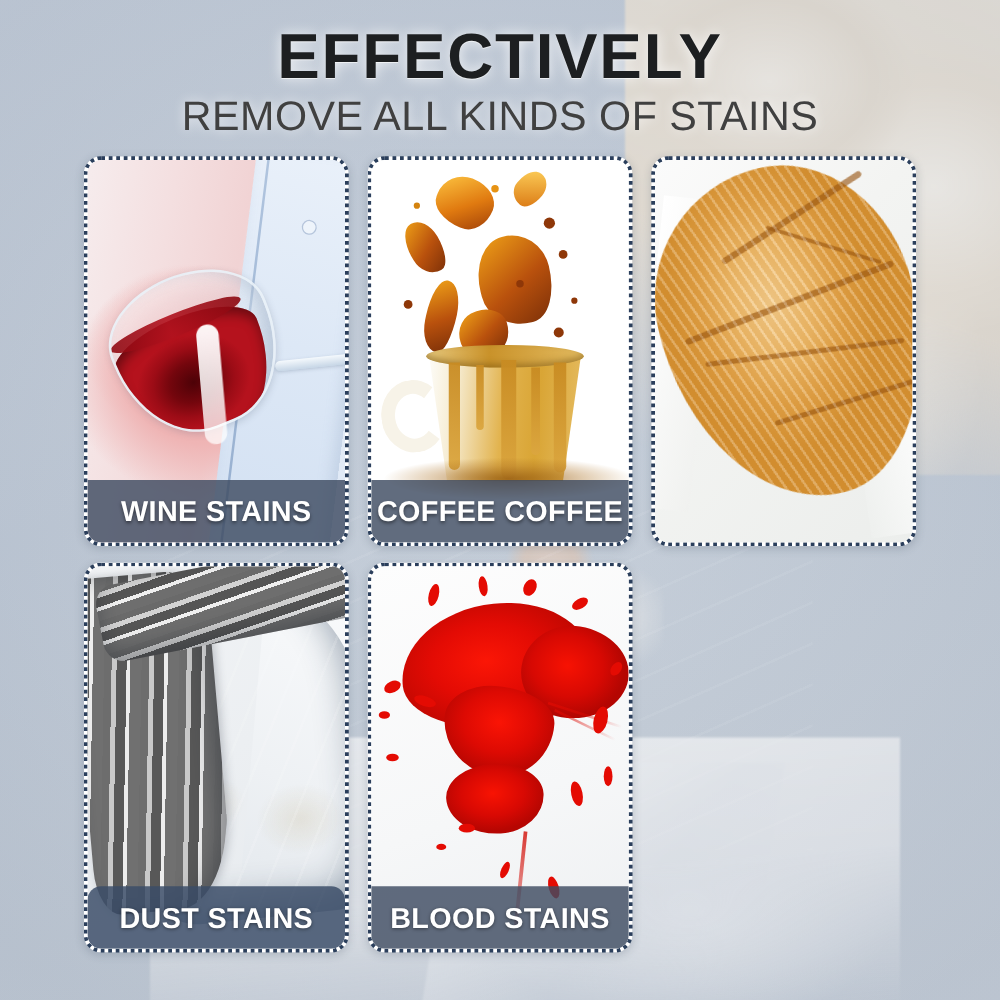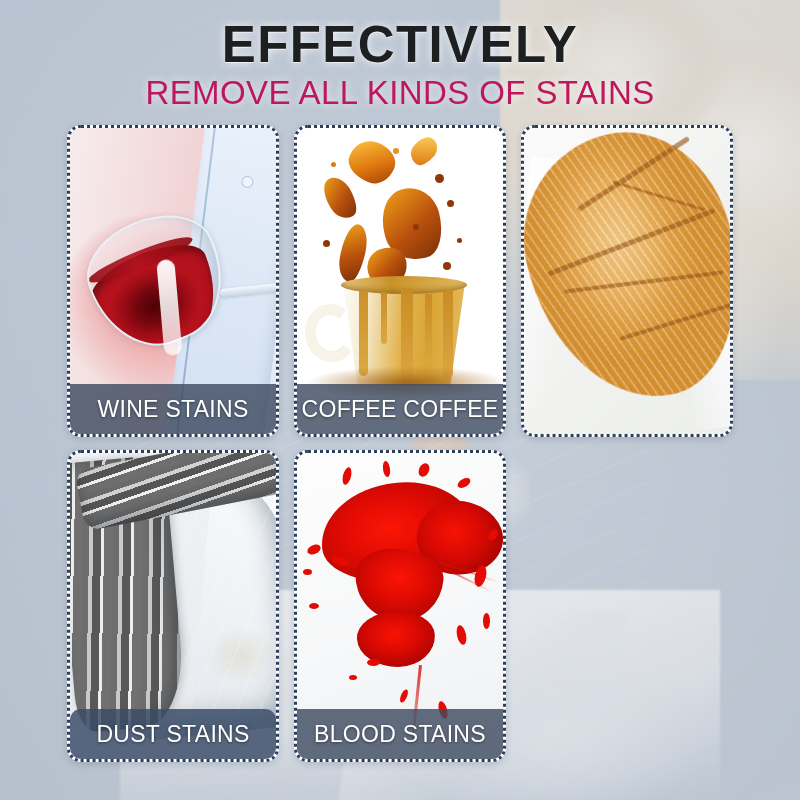--- a/index.html
+++ b/index.html
@@ -70,21 +70,21 @@
 
   
   #heading { position:absolute; top:18px; left:0; width:800px; text-align:center; }
   .title {
     font-size:51px; font-weight:bold; letter-spacing:1.4px; color:#1d1f21;
     line-height:1.06;
     text-shadow:0 0 10px rgba(255,255,255,.85), 0 1px 0 rgba(255,255,255,.6);
   }
   .subtitle {
     margin-top:3px;
-    font-size:33px; font-weight:normal; letter-spacing:.4px; color:#be185d;
+    font-size:33px; font-weight:normal; letter-spacing:.4px; color:#404040;
     line-height:1.1;
     text-shadow:0 0 9px rgba(255,255,255,.8);
   }
 
   
   #grid {
     position:absolute; left:67px; top:125px;
     width:666px;
     display:grid;
     grid-template-columns:repeat(3,212px);
@@ -101,21 +101,21 @@
     box-shadow:0 2px 7px rgba(60,72,92,.22);
   }
   .photo { position:absolute; inset:0; overflow:hidden; }
 
   .label-bar {
     position:absolute; left:0; right:0; bottom:0; height:50px;
     background:rgba(62,76,98,.82);
     display:flex; align-items:center; justify-content:center;
   }
   .label-text {
-    color:#ffffff; font-size:23px; font-weight:normal; letter-spacing:.3px;
+    color:#ffffff; font-size:23px; font-weight:bold; letter-spacing:.3px;
     white-space:nowrap;
     text-shadow:0 1px 3px rgba(0,0,0,.45);
   }
   .card-oil .label-bar  { background:rgba(74,89,112,.86); }
   .card-dust .label-bar { background:rgba(58,76,104,.84);border-radius:11px; }
   .card-fruit .label-bar{ background:rgba(70,80,98,.84); }
 
   
   .ph-wine {
     background:

